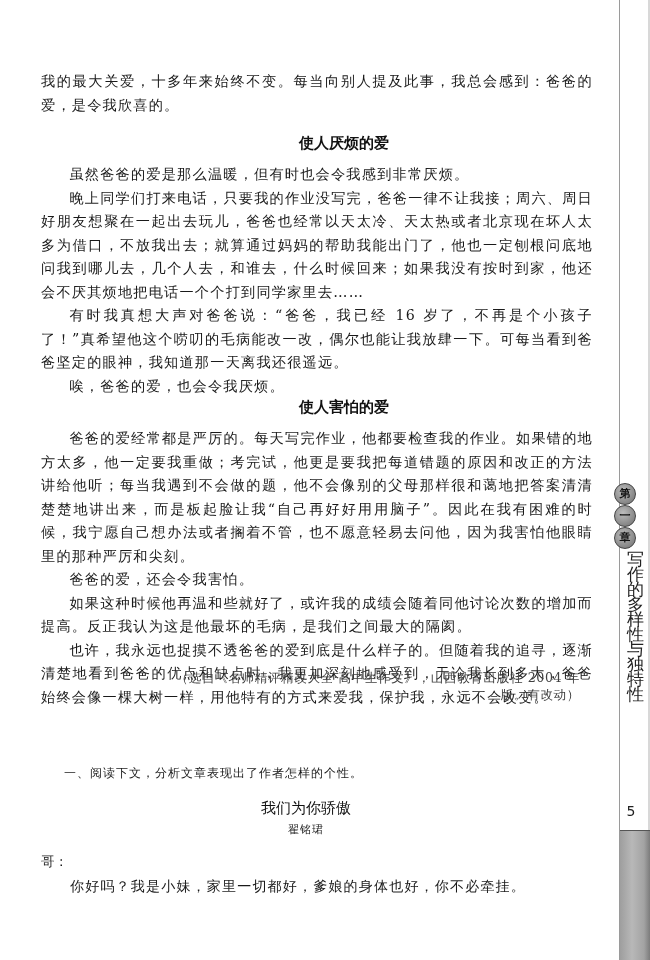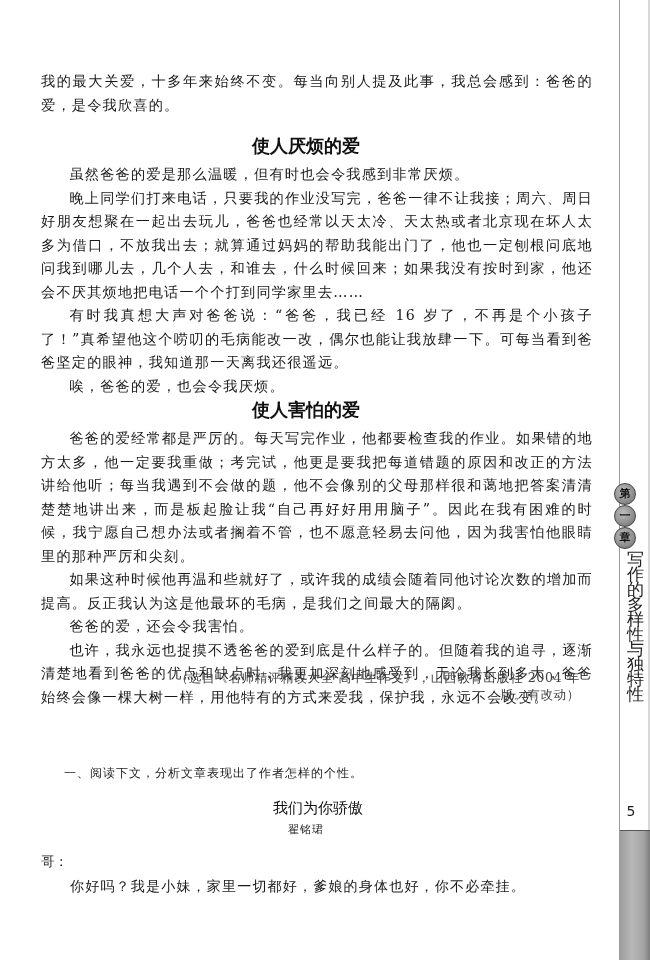--- a/index.html
+++ b/index.html
@@ -14,21 +14,21 @@
   .body-text {
     position: absolute; left: 41px; width: 552px;
     font-size: 14.2px; line-height: 23.5px; letter-spacing: 1.2px;
   }
   .body-text p { margin: 0; text-align: justify; }
   .indent { text-indent: 2em; }
 
   .section-heading {
     position: absolute; left: 0; width: 612px; text-align: center;
     font-family: "DejaVu Sans", "Liberation Sans", sans-serif;
-    font-size: 18px; font-weight: bold; color: #111;
+    font-size: 15px; font-weight: bold; color: #111; padding-left: 38px;
   }
 
   .citation {
     position: absolute; left: 150px; top: 670px; width: 430px; text-align: right;
     font-size: 12.6px; letter-spacing: 0.6px; color: #404040;
   }
 
   
   .banner {
     position: absolute; left: 72px; top: 722px; width: 118px; height: 26px;
@@ -48,21 +48,21 @@
   .ornament.left { left: 0; }
   .ornament.right { right: 0; }
 
   .exercise {
     position: absolute; left: 64px; top: 765px;
     font-size: 12px; letter-spacing: 1px;
   }
   .article-title {
     position: absolute; left: 0; width: 612px; top: 799px; text-align: center;
     font-family: "DejaVu Sans", "Liberation Sans", sans-serif;
-    font-size: 15px; color: #111; padding-left: 12px;
+    font-size: 15px; color: #111;
   }
   .article-author {
     position: absolute; left: 0; width: 612px; top: 822px; text-align: center;
     font-size: 11px; letter-spacing: 1px; color: #222;
   }
   .salutation {
     position: absolute; left: 41px; top: 853px; font-size: 13.5px;
   }
   .letter-line {
     position: absolute; left: 70px; top: 878px; font-size: 14px; letter-spacing: 1.2px;
@@ -108,22 +108,22 @@
   <div class="body-text" style="top:163px;">
     <p class="indent">虽然爸爸的爱是那么温暖，但有时也会令我感到非常厌烦。</p>
     <p class="indent">晚上同学们打来电话，只要我的作业没写完，爸爸一律不让我接；周六、周日好朋友想聚在一起出去玩儿，爸爸也经常以天太冷、天太热或者北京现在坏人太多为借口，不放我出去；就算通过妈妈的帮助我能出门了，他也一定刨根问底地问我到哪儿去，几个人去，和谁去，什么时候回来；如果我没有按时到家，他还会不厌其烦地把电话一个个打到同学家里去……</p>
     <p class="indent">有时我真想大声对爸爸说：“爸爸，我已经 16 岁了，不再是个小孩子了！”真希望他这个唠叨的毛病能改一改，偶尔也能让我放肆一下。可每当看到爸爸坚定的眼神，我知道那一天离我还很遥远。</p>
     <p class="indent">唉，爸爸的爱，也会令我厌烦。</p>
   </div>
 
   <div class="section-heading" style="top:398px;">使人害怕的爱</div>
   <div class="body-text" style="top:427px;">
     <p class="indent">爸爸的爱经常都是严厉的。每天写完作业，他都要检查我的作业。如果错的地方太多，他一定要我重做；考完试，他更是要我把每道错题的原因和改正的方法讲给他听；每当我遇到不会做的题，他不会像别的父母那样很和蔼地把答案清清楚楚地讲出来，而是板起脸让我“自己再好好用用脑子”。因此在我有困难的时候，我宁愿自己想办法或者搁着不管，也不愿意轻易去问他，因为我害怕他眼睛里的那种严厉和尖刻。</p>
+    <p class="indent">爸爸的爱，还会令我害怕。</p>
     <p class="indent">如果这种时候他再温和些就好了，或许我的成绩会随着同他讨论次数的增加而提高。反正我认为这是他最坏的毛病，是我们之间最大的隔阂。</p>
-    <p class="indent">爸爸的爱，还会令我害怕。</p>
     <p class="indent">也许，我永远也捉摸不透爸爸的爱到底是什么样子的。但随着我的追寻，逐渐清楚地看到爸爸的优点和缺点时，我更加深刻地感受到，无论我长到多大，爸爸始终会像一棵大树一样，用他特有的方式来爱我，保护我，永远不会改变。</p>
   </div>
   <div class="citation">（选自《名师精评精改大全·高中生作文》，山西教育出版社 2004 年版。有改动）</div>
 
 
   <div class="exercise">一、阅读下文，分析文章表现出了作者怎样的个性。</div>
   <div class="article-title">我们为你骄傲</div>
   <div class="article-author">翟铭珺</div>
   <div class="salutation">哥：</div>
   <div class="letter-line">你好吗？我是小妹，家里一切都好，爹娘的身体也好，你不必牵挂。</div>

